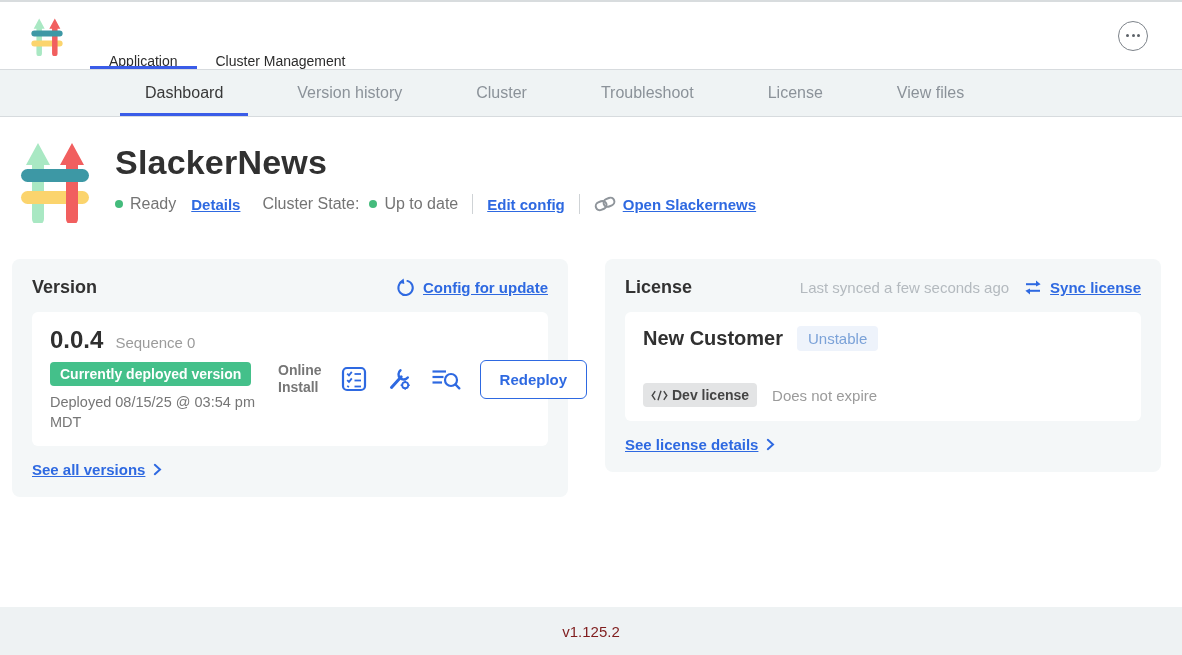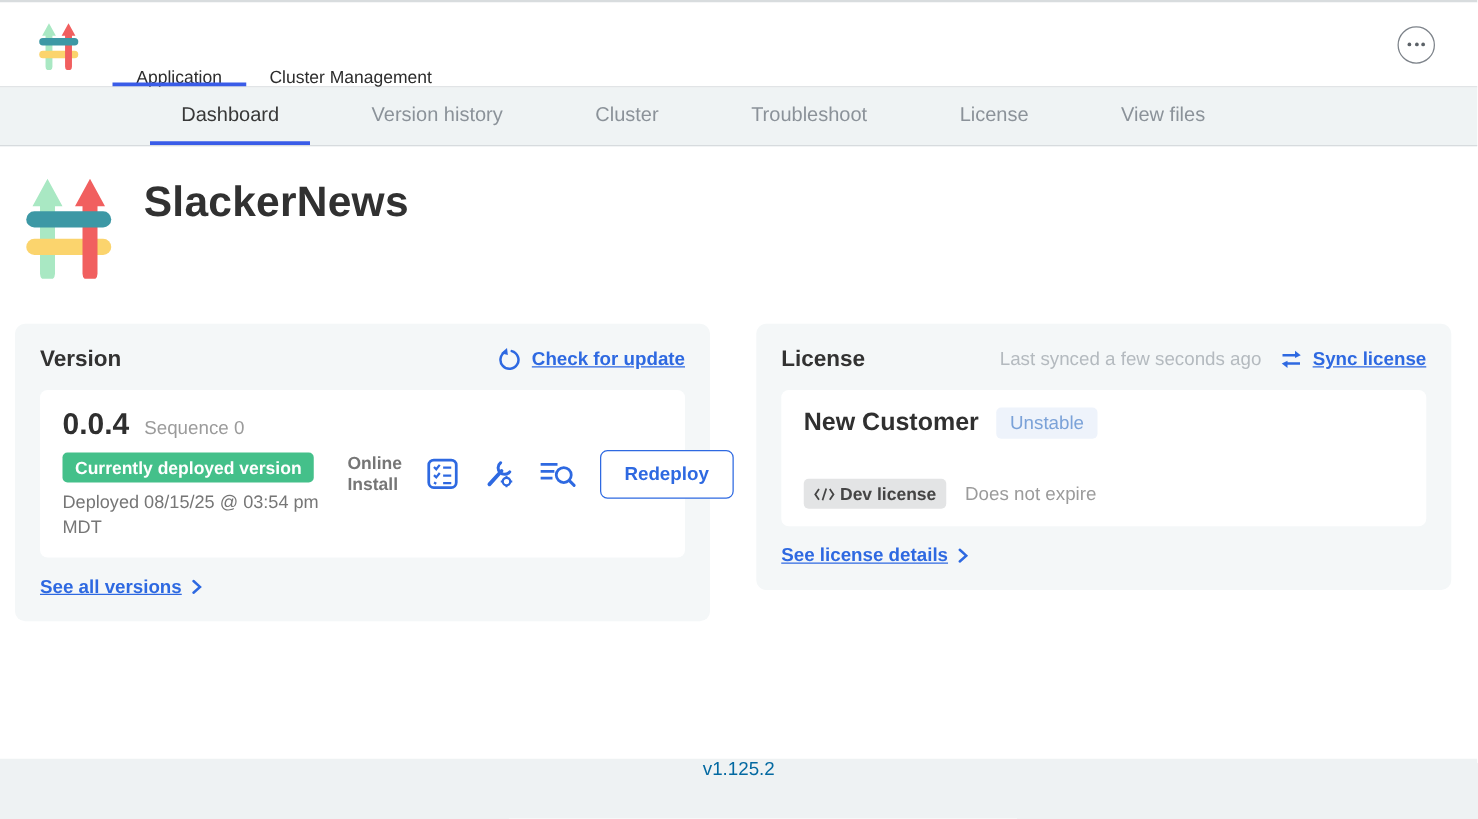--- a/index.html
+++ b/index.html
@@ -85,22 +85,22 @@
   .unstable-badge { background:#eef3fb; color:#7ba2d8; font-size:15px;
     padding:4px 11px; border-radius:4px; }
   .lic-row2 { display:flex; align-items:center; gap:15px; margin-top:32px; }
   .devlicense-badge { display:inline-flex; align-items:center; gap:4px;
     background:#e3e4e5; color:#454545; font-size:14px; font-weight:bold;
     padding:4px 8px; border-radius:4px; }
   .expiry { font-size:15px; color:#9b9b9b; }
 
   
   .footer { position:absolute; left:0; right:0; bottom:0; height:48px;
-    background:#eef2f3; display:flex; align-items:flex-start; justify-content:center;
-    font-size:15px; color:#0369a1; }
+    background:#eef2f3; display:flex; align-items:center; justify-content:center;
+    font-size:15px; color:#7f1d1d; }
 </style>
 </head>
 <body>
 
 <div class="top-border"></div>
 
 <header class="topnav">
   <div class="logo-wrap">
     <svg width="34" height="40" viewBox="0 0 74 84">
       <path fill="#a9e8c3" d="M14 80 a6 6 0 0 0 12 0 V26 h6 L20 4 8 26 h6 Z"></path>
@@ -148,35 +148,53 @@
 
   <div class="app-header">
     <svg class="big-logo" width="76" height="84" viewBox="0 0 74 84">
       <path fill="#a9e8c3" d="M14 80 a6 6 0 0 0 12 0 V26 h6 L20 4 8 26 h6 Z"></path>
       <rect fill="#fbd46d" x="3" y="52" width="68" height="13" rx="6.5"></rect>
       <path fill="#f15f5f" d="M48 80 a6 6 0 0 0 12 0 V26 h6 L54 4 42 26 h6 Z"></path>
       <rect fill="#3d98a5" x="3" y="30" width="68" height="13" rx="6.5"></rect>
     </svg>
     <div class="hd-text">
       <div class="app-title">SlackerNews</div>
+      <div class="status-row">
+        <span class="dot"></span>
+        <span style="margin-right:15px;">Ready</span>
+        <a class="lnk" style="margin-right:22px;">Details</a>
+        <span style="margin-right:10px;">Cluster State:</span>
+        <span class="dot"></span>
+        <span>Up to date</span>
+        <span class="vdiv"></span>
+        <a class="lnk">Edit config</a>
+        <span class="vdiv"></span>
+        <a class="lnk" style="display:inline-flex;align-items:center;gap:7px;">
+          <svg width="22" height="16" viewBox="0 0 22 16" fill="none" stroke="#8f959b" stroke-width="2">
+            <rect x="1.6" y="5.6" width="11" height="8" rx="4" transform="rotate(-22 7 9.5)"></rect>
+            <rect x="9.4" y="2.2" width="11" height="8" rx="4" transform="rotate(-22 15 6)"></rect>
+          </svg>
+          <span>Open Slackernews</span>
+        </a>
+      </div>
     </div>
   </div>
 
   <div class="cards">
 
     <section class="card">
       <div class="card-head">
         <span class="card-title">Version</span>
         <span class="grow"></span>
         <span class="head-action">
           <svg width="20" height="20" viewBox="0 0 20 20">
             <path d="M6.4 3.4 A7.2 7.2 0 1 0 11.4 2.9" fill="none" stroke="#2e69e1" stroke-width="2" stroke-linecap="round"></path>
             <polygon points="7.6,0.4 8.3,6.0 2.8,4.6" fill="#2e69e1"></polygon>
           </svg>
-          <a class="lnk">Check for update</a>
+          <a class="lnk">Config for update</a>
         </span>
       </div>
 
       <div class="inner-card ver-inner">
         <div class="ver-left">
           <div class="ver-line">
             <span class="ver-number">0.0.4</span>
             <span class="ver-seq">Sequence 0</span>
           </div>
           <span class="deployed-badge">Currently deployed version</span>

